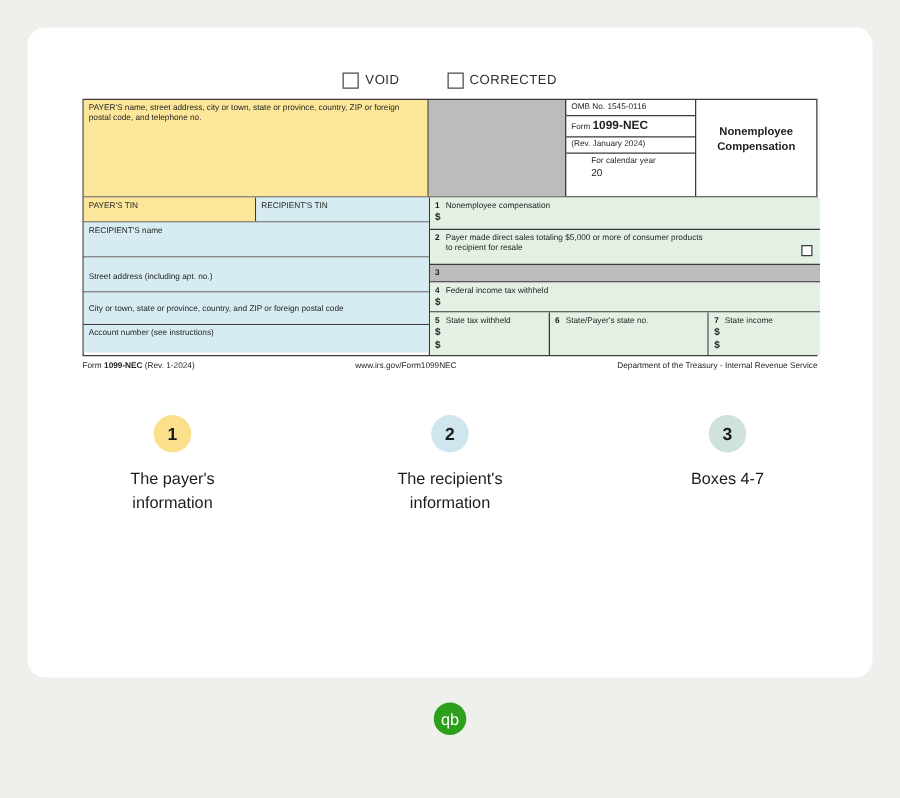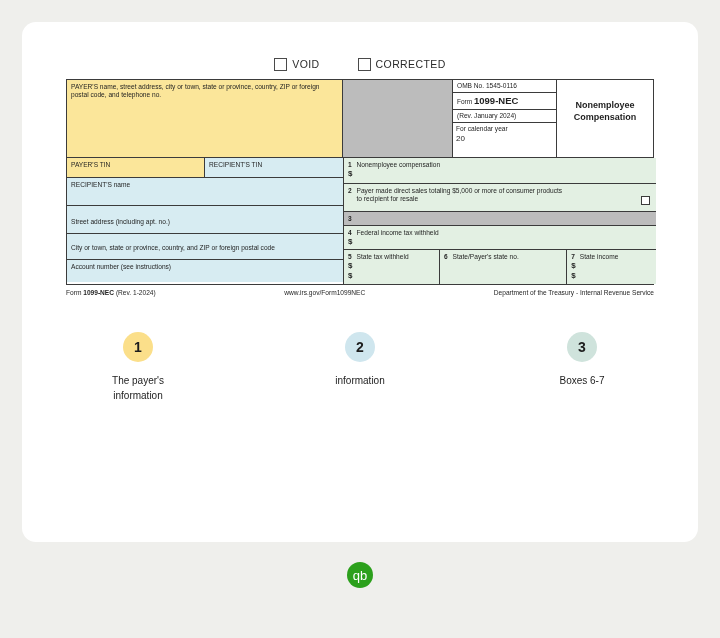--- a/index.html
+++ b/index.html
@@ -178,21 +178,21 @@
     align-items: center;
     justify-content: center;
     font-weight: bold;
     font-size: 14px;
     color: #1c1c1c;
   }
   .c1 { background: #fbdf8a; }
   .c2 { background: #cfe6ee; }
   .c3 { background: #cfe3dc; }
   .leg-label {
-    font-size: 10px;
+    font-size: 13px;
     color: #1c1c1c;
     line-height: 1.45;
   }
 
   
   .brand {
     display: flex;
     align-items: center;
     justify-content: center;
     gap: 8px;
@@ -244,21 +244,21 @@
           <span>PAYER'S name, street address, city or town, state or province, country, ZIP or foreign postal code, and telephone no.</span>
         </div>
         <div class="cell b-r grey grey-box"></div>
         <div class="cell b-r omb-box" style="padding:0;">
           <div class="omb-line">OMB No. 1545-0116</div>
           <div class="omb-line">
             <span class="formword">Form</span>
             <span class="bigform">1099-NEC</span>
           </div>
           <div class="omb-line">(Rev. January 2024)</div>
-          <div style="padding:2px 3px;">
+          <div style="padding:2px 20px;">
             <div>For calendar year</div>
             <div style="font-size:8px;">20</div>
           </div>
         </div>
         <div class="cell nec-box">
           <div class="nec-title">Nonemployee Compensation</div>
         </div>
       </div>
 
       <div class="row">
@@ -348,27 +348,28 @@
       <div class="leg">
         <div class="circle c1">1</div>
         <div class="leg-label">
           <div>The payer's</div>
           <div>information</div>
         </div>
       </div>
       <div class="leg">
         <div class="circle c2">2</div>
         <div class="leg-label">
+          <div>The recipient's</div>
           <div>information</div>
         </div>
       </div>
       <div class="leg">
         <div class="circle c3">3</div>
         <div class="leg-label">
-          <div>Boxes 6-7</div>
+          <div>Boxes 4-7</div>
         </div>
       </div>
     </div>
 
   </div>
 
   <div class="brand">
     <div class="qb-mark">qb</div>
   </div>
 </div>

